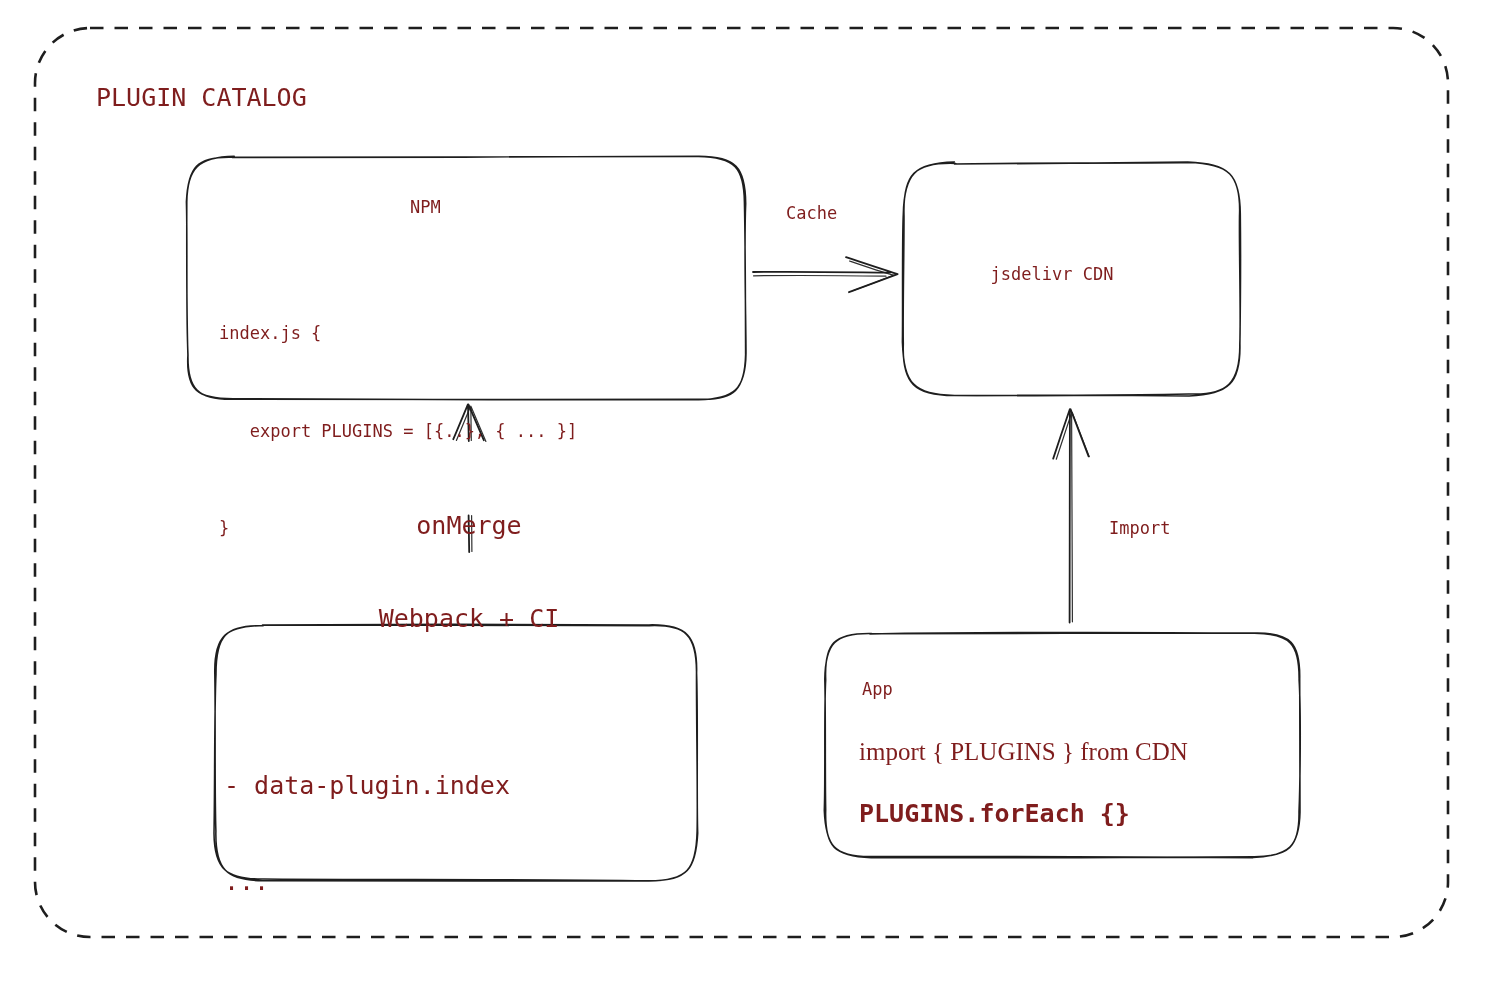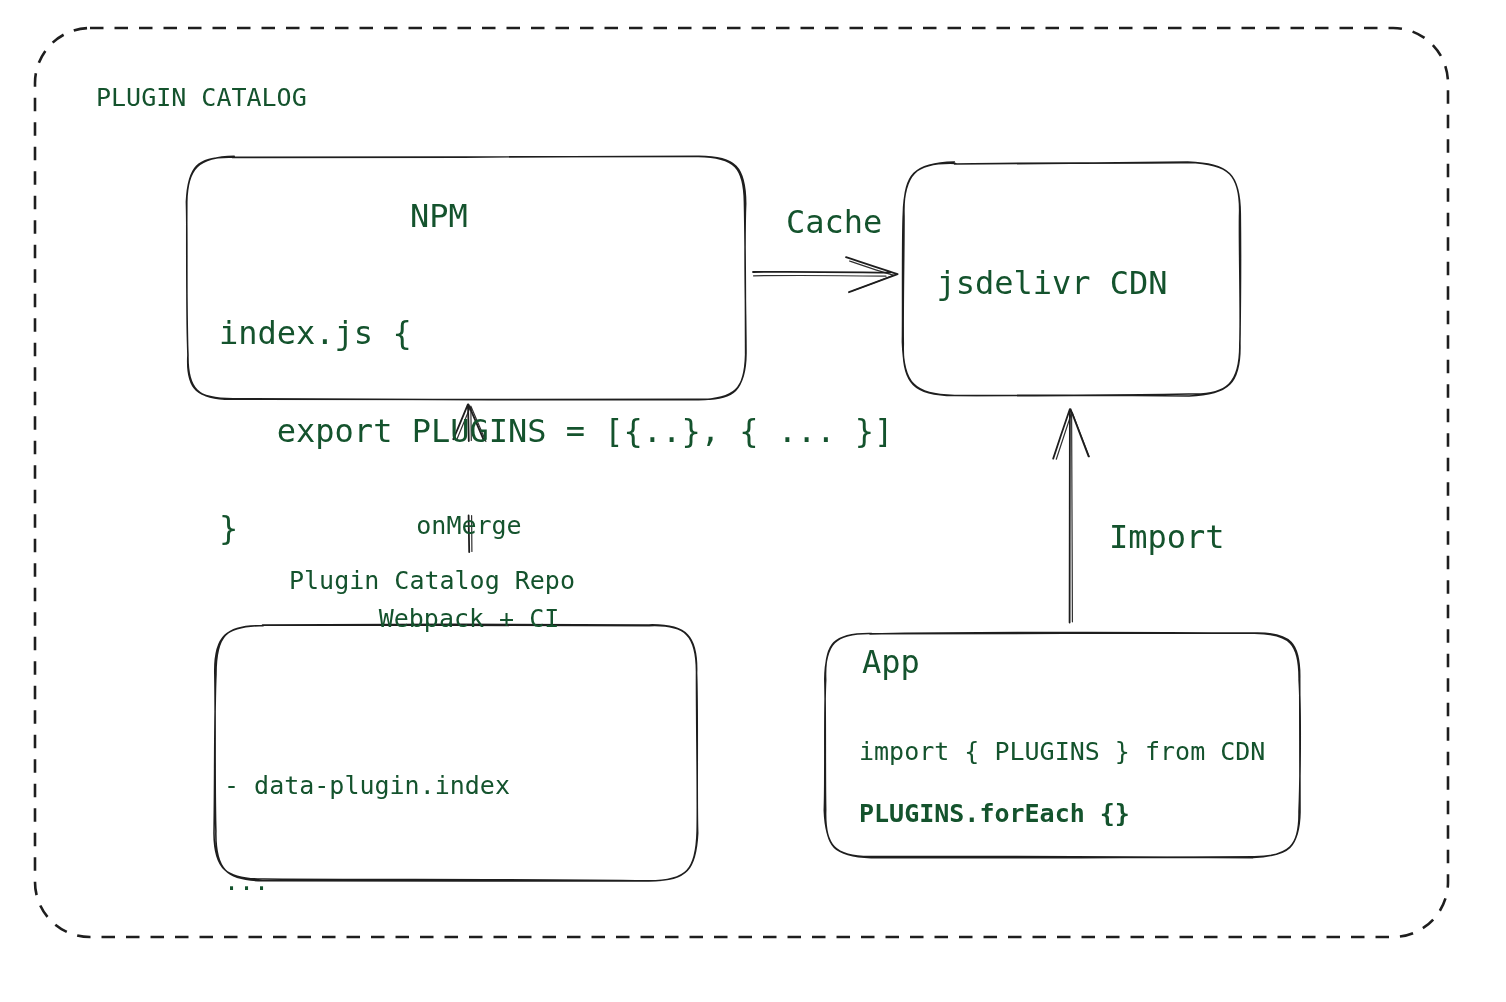--- a/index.html
+++ b/index.html
@@ -1,31 +1,31 @@
 <!DOCTYPE html>
 <html><head>
 <meta charset="utf-8">
 <style>
   html,body{margin:0;padding:0;background:#ffffff;}
   .canvas{
     position:relative;
     width:1506px;height:1002px;
     background:#ffffff;
-    color:#14532d;
+    color:#7f1d1d;
     font-family:"DejaVu Sans Mono","Liberation Mono",monospace;
     overflow:hidden;
   }
   svg.layer{position:absolute;left:0;top:0;width:1506px;height:1002px;}
   .ink{stroke:#1e1e1e;fill:none;stroke-linecap:round;stroke-linejoin:round;}
   .w18{stroke-width:1.8;}
   .w12{stroke-width:1.2;opacity:.92;}
   [data-sketch-rect] path{stroke:#1e1e1e;stroke-width:1.55;fill:none;stroke-linecap:round;}
   .boundary{stroke:#1e1e1e;stroke-width:2.6;fill:none;stroke-dasharray:13.5 11;}
   .t{position:absolute;white-space:pre;line-height:1.3;}
-  .fs24{font-size:32px;}
+  .fs24{font-size:17px;}
   .fs25{font-size:25px;}
   .center{text-align:center;}
 </style>
 </head>
 <body>
 
 <div class="canvas">
 
   <svg class="layer">
 
@@ -72,27 +72,26 @@
 
   <div class="t fs24" style="left:786px;top:202px;">Cache</div>
 
   <div class="t fs24 center" style="left:903px;top:263px;width:298px;">jsdelivr CDN</div>
 
   <div class="t fs25 center" style="left:329px;top:448px;width:280px;line-height:31px;">
     <div>onMerge</div>
     <div>Webpack + CI</div>
   </div>
 
-  <div class="t fs25" style="left:289px;top:565px;">Plugin Catalog Repo</div>
 
   <div class="t fs25" style="left:224px;top:706px;line-height:32px;">
     <div>- data-plugin.index</div>
     <div>...</div>
   </div>
 
-  <div class="t fs24" style="left:862px;top:642px;">App</div>
+  <div class="t fs24" style="left:862px;top:678px;">App</div>
 
-  <div class="t fs25" style="left:859px;top:736px;">import { PLUGINS } from CDN</div>
+  <div class="t fs25" style="left:859px;top:736px;font-family:Liberation Serif, serif;">import { PLUGINS } from CDN</div>
 
   <div class="t fs25" style="left:859px;top:798px;font-weight:bold;">PLUGINS.forEach {}</div>
 
   <div class="t fs24" style="left:1109px;top:517px;">Import</div>
 </div>
 
 </body></html>

